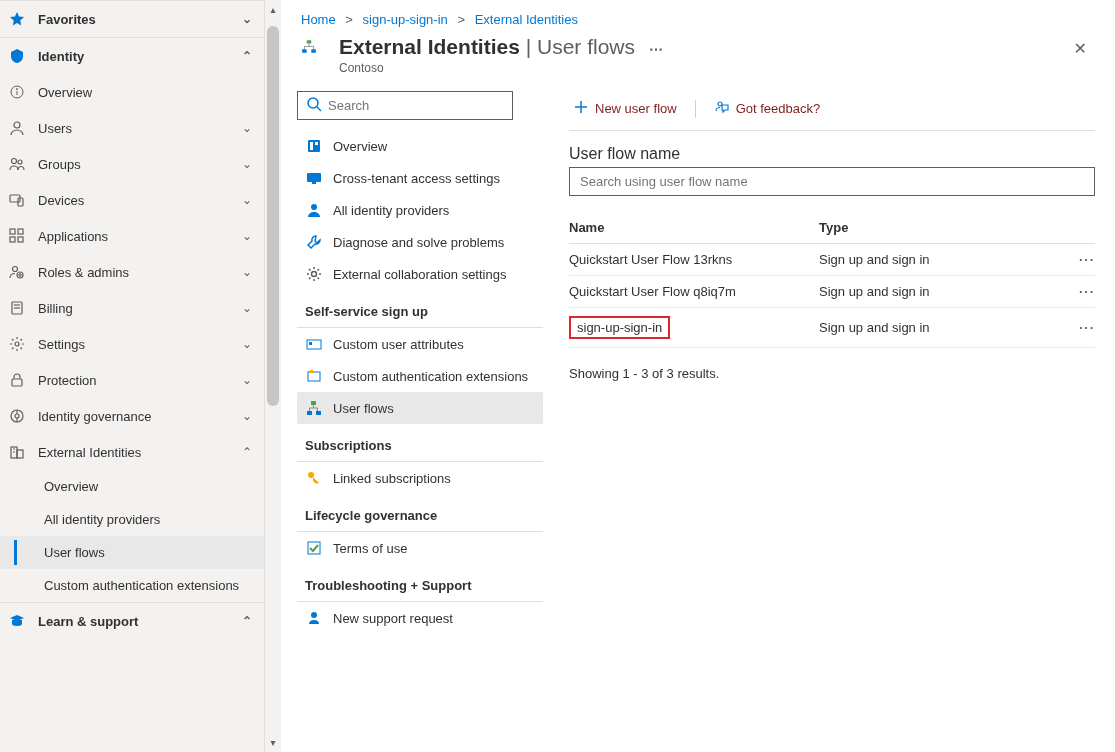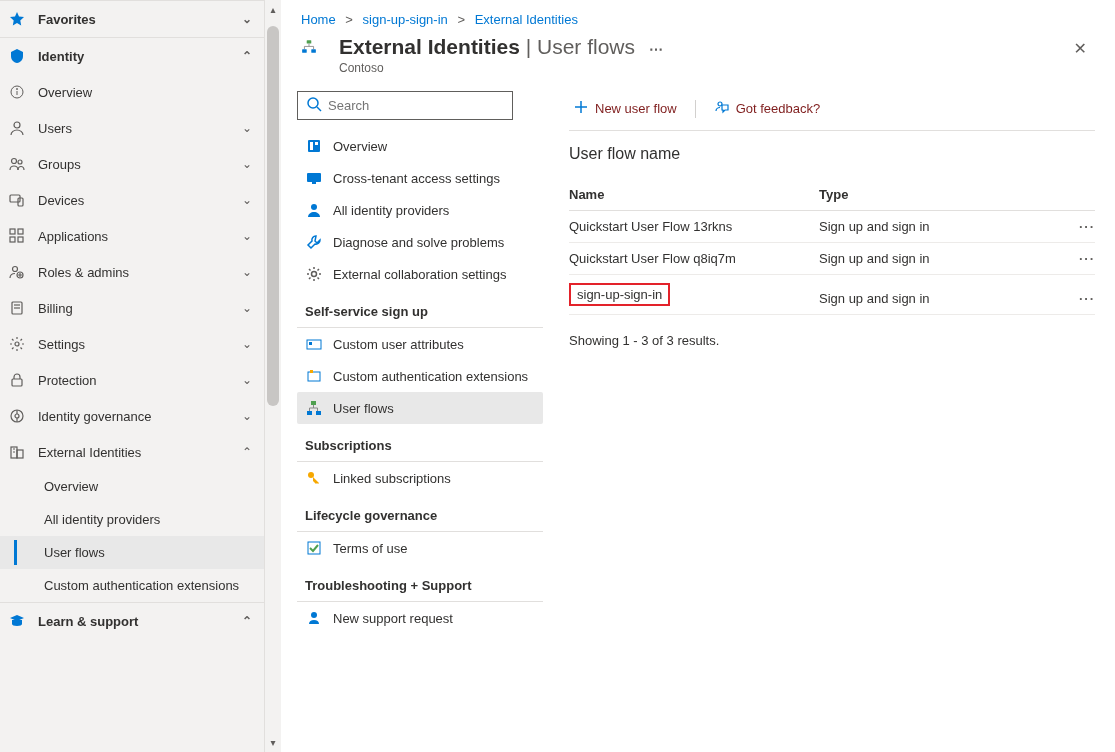--- a/index.html
+++ b/index.html
@@ -61,21 +61,21 @@
 .t-divider { width: 1px; height: 18px; background: #d2d0ce; margin: 0 14px; }
 
 .field-label { font-size: 16px; margin: 14px 0 4px; }
 .field-input { width: 100%; border: 1px solid #605e5c; padding: 6px 10px; font-size: 13px; color: #605e5c; outline: none; }
 
 .table { margin-top: 16px; }
 .thead { display: flex; border-bottom: 1px solid #e1dfdd; padding: 8px 0; font-weight: 600; font-size: 13px; }
 .col-name { flex: 0 0 250px; }
 .col-type { flex: 1; }
 .col-act { flex: 0 0 40px; text-align: right; }
-.trow { display: flex; align-items: flex-end; border-bottom: 1px solid #edebe9; padding: 8px 0; font-size: 13px; }
+.trow { display: flex; align-items: center; border-bottom: 1px solid #edebe9; padding: 8px 0; font-size: 13px; }
 .trow .col-act { color: #605e5c; cursor: pointer; letter-spacing: 1px; font-weight: bold; }
 .highlight-box { border: 2px solid #e3222a; padding: 2px 6px; display: inline-block; }
 
 .results-text { margin-top: 18px; color: #323130; font-size: 13px; }
 
 
 svg { width: 16px; height: 16px; }
 </style>
 </head>
 <body>
@@ -426,20 +426,21 @@
           <span class="ic"><svg viewBox="0 0 16 16" fill="none" stroke="#0078d4" stroke-width="1.2">
                 <circle cx="6" cy="5" r="2"></circle>
                 <path d="M2 12c0-2 2-3.5 4-3.5"></path>
                 <path d="M8 6h6v5h-3l-2 2v-2H8z"></path>
               </svg></span>
           <span>Got feedback?</span>
         </div>
       </div>
 
       <div class="field-label">User flow name</div>
+      <input class="field-input" placeholder="Search using user flow name" style="">
 
       <div class="table">
         <div class="thead">
           <div class="col-name">Name</div>
           <div class="col-type">Type</div>
           <div class="col-act"></div>
         </div>
         <div class="trow">
           <div class="col-name">Quickstart User Flow 13rkns</div>
           <div class="col-type">Sign up and sign in</div>

